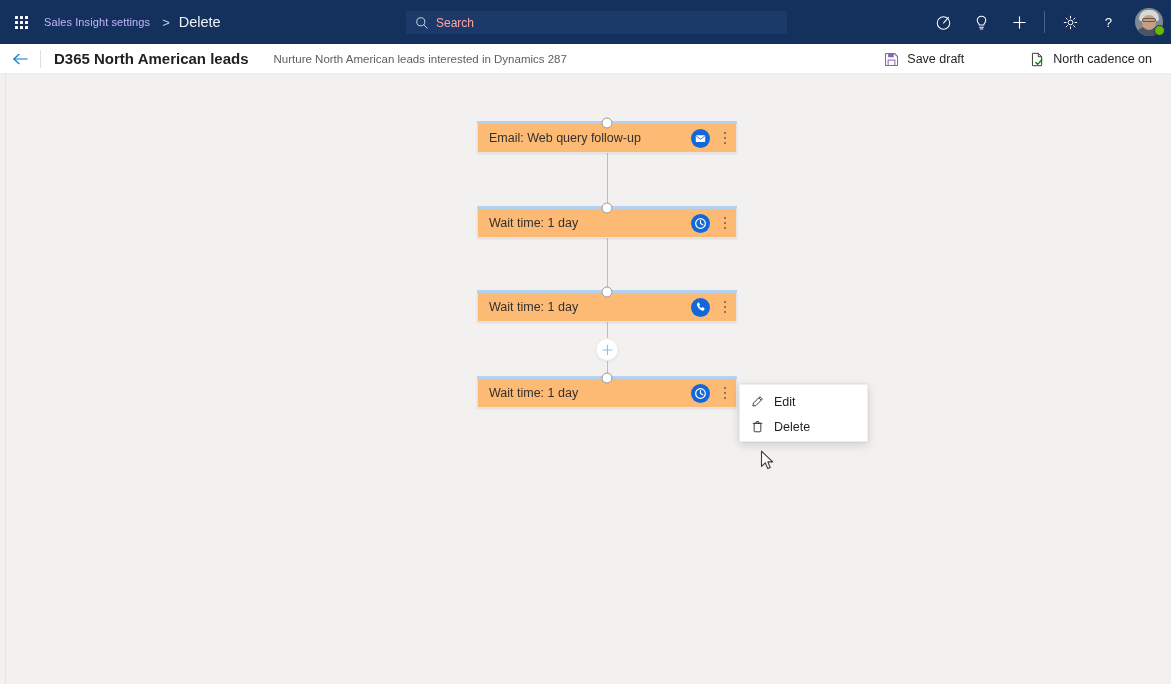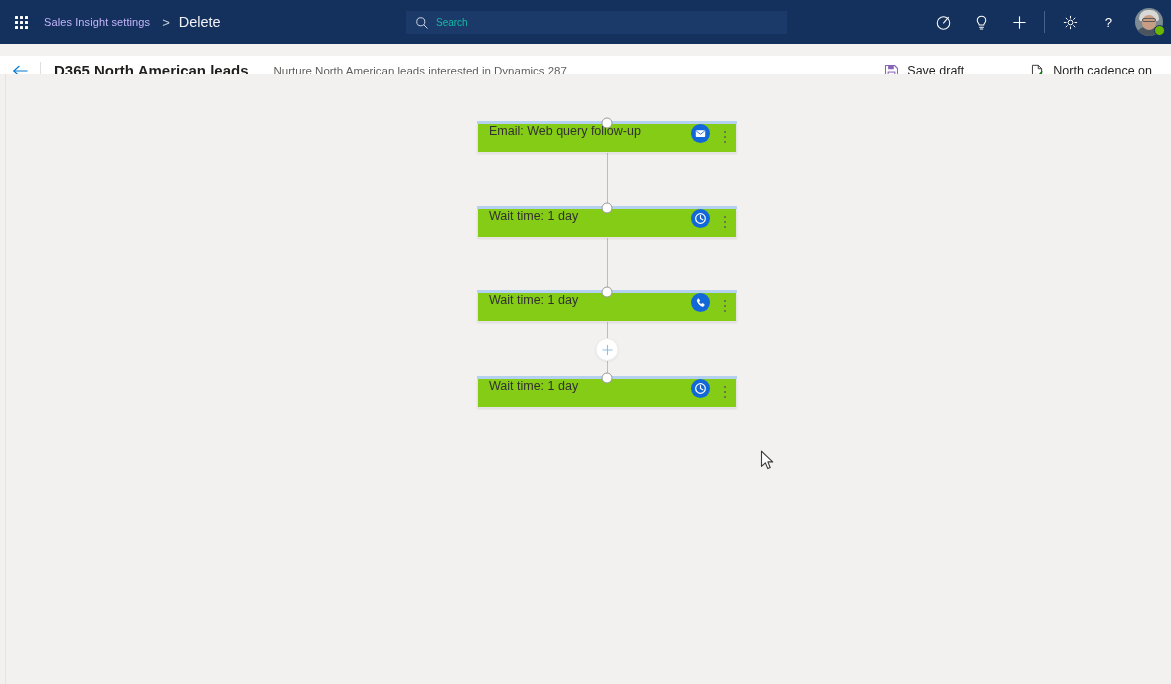--- a/index.html
+++ b/index.html
@@ -47,21 +47,21 @@
   }
   .searchbox {
     position: absolute; left: 406px; top: 11px;
     width: 381px; height: 23px;
     background: #1c3a69;
     display: flex; align-items: center;
     padding-left: 9px;
     cursor: text;
   }
   .searchbox .s-ico { width: 14px; height: 14px; flex: 0 0 auto; margin-right: 7px; }
-  .searchbox .s-txt { color: #14b8a6; font-size: 10px; text-align: center; }
+  .searchbox .s-txt { color: #fca5a5; font-size: 12px; text-align: center; }
 
   .top-actions {
     position: absolute; right: 0; top: 0; height: 44px;
     display: flex; align-items: center;
   }
   .tact {
     width: 38px; height: 44px;
     display: flex; align-items: center; justify-content: center;
     cursor: pointer;
   }
@@ -90,21 +90,20 @@
     background: #6bb700; border: 1.5px solid #14305c;
   }
 
   
   .cmdbar {
     position: absolute; left: 0; top: 44px;
     width: 1171px; height: 30px;
     background: #ffffff;
     display: flex; align-items: center;
     border-bottom: 1px solid #edebe9;
-    margin-top: 12px;
   }
   .backbtn {
     width: 40px; height: 30px;
     display: flex; align-items: center; justify-content: center;
     cursor: pointer;
   }
   .vsep { width: 1px; height: 18px; background: #e1dfdd; }
   .page-title {
     font-size: 15px; font-weight: bold; color: #201f1e;
     padding-left: 13px; white-space: nowrap;
@@ -144,24 +143,24 @@
     background: #b4d2ef;
   }
   .node-knob {
     position: absolute; left: 50%; top: 50%;
     transform: translate(-50%, -50%);
     width: 11px; height: 11px; border-radius: 50%;
     background: #ffffff; border: 1.5px solid #9a9a9a;
   }
   .node-body {
     width: 260px; height: 29px;
-    background: #84cc16;
+    background: #fdba74;
     border: 1px solid #e6e4e2; border-top: none;
     box-shadow: 0 1px 2px rgba(0,0,0,0.09);
-    display: flex; 
+    display: flex; align-items: center;
     cursor: pointer;
   }
   .node-label {
     font-size: 12.5px; color: #323130;
     padding-left: 11px; flex: 1 1 auto;
     white-space: nowrap; overflow: hidden;
   }
   .node-icon {
     width: 19px; height: 19px; border-radius: 50%;
     background: #1268d8;
@@ -416,18 +415,35 @@
         <span class="node-more">
           <i></i>
             <i></i>
             <i></i>
         </span>
       </div>
     </div>
 
   </div>
 
+  <div class="ctxmenu">
+    <div class="ctxitem">
+      <svg width="13" height="13" viewBox="0 0 14 14">
+        <path d="M9.6 1.8l2.6 2.6-7 7-3.1.5.5-3.1z" fill="none" stroke="#3b3a39" stroke-width="1.05" stroke-linejoin="round"></path>
+        <line x1="8.4" y1="3" x2="11" y2="5.6" stroke="#3b3a39" stroke-width="1.05"></line>
+      </svg>
+      <span class="cl">Edit</span>
+    </div>
+    <div class="ctxitem">
+      <svg width="13" height="13" viewBox="0 0 14 14">
+        <path d="M3.4 3.6h7.2v8.2a.9.9 0 0 1-.9.9H4.3a.9.9 0 0 1-.9-.9z" fill="none" stroke="#3b3a39" stroke-width="1.05" stroke-linejoin="round"></path>
+        <line x1="2.3" y1="3.6" x2="11.7" y2="3.6" stroke="#3b3a39" stroke-width="1.05" stroke-linecap="round"></line>
+        <path d="M5.6 3.5V2.2a.6.6 0 0 1 .6-.6h1.6a.6.6 0 0 1 .6.6v1.3" fill="none" stroke="#3b3a39" stroke-width="1.05"></path>
+      </svg>
+      <span class="cl">Delete</span>
+    </div>
+  </div>
 
   <svg class="cursor" width="15" height="22" viewBox="0 0 15 22">
     <path d="M1.5 1.2 L1.5 16.4 L5.3 12.8 L7.8 18.6 L10.2 17.5 L7.8 11.9 L12.7 11.9 Z" fill="#ffffff" stroke="#3b3a39" stroke-width="1.1" stroke-linejoin="round"></path>
   </svg>
 
 </div>
 
 </body></html>

